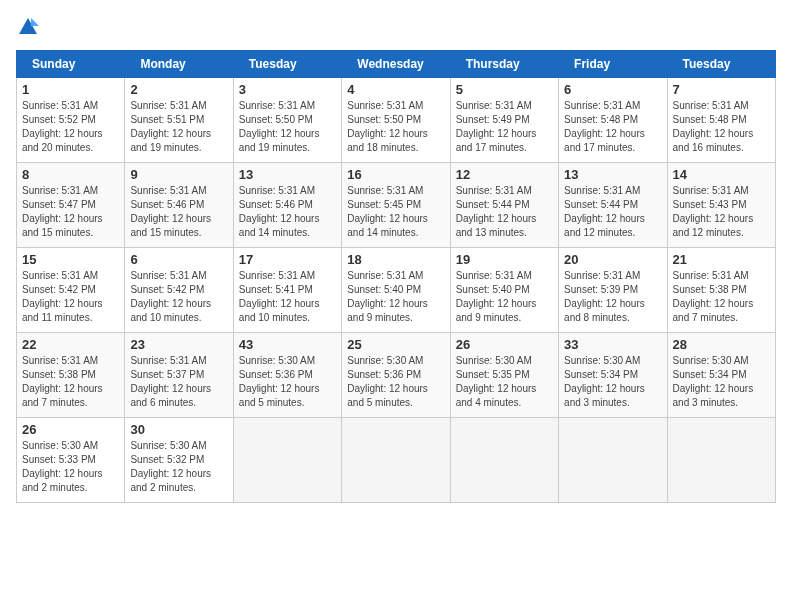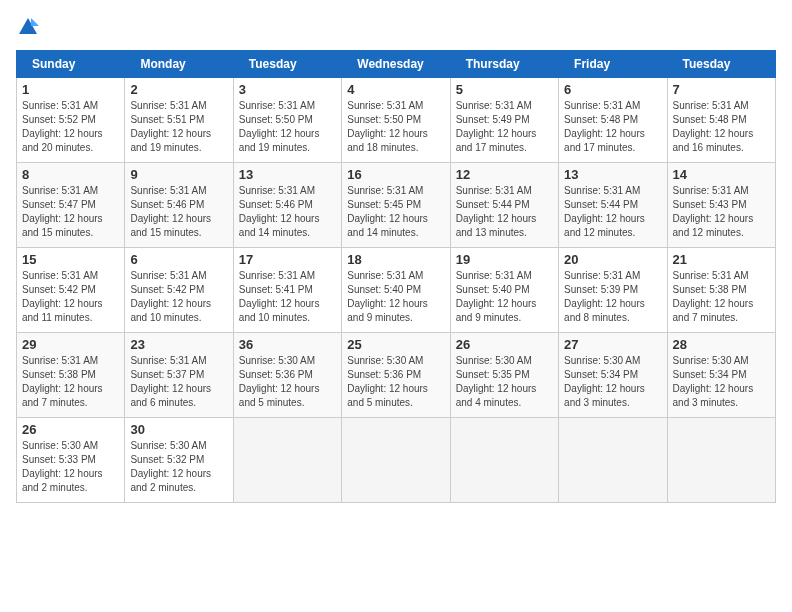--- a/index.html
+++ b/index.html
@@ -298,37 +298,37 @@
           <span class="day-number">21</span>
         <div class="day-info">
           Sunrise: 5:31 AM<br>
           Sunset: 5:38 PM<br>
           Daylight: 12 hours and 7 minutes.
         </div>
         </td>
       </tr>
       <tr class="week-row">
         <td>
-          <span class="day-number">29</span>
+          <span class="day-number">22</span>
         <div class="day-info">
           Sunrise: 5:31 AM<br>
           Sunset: 5:38 PM<br>
           Daylight: 12 hours and 7 minutes.
         </div>
         </td>
         <td>
           <span class="day-number">23</span>
         <div class="day-info">
           Sunrise: 5:31 AM<br>
           Sunset: 5:37 PM<br>
           Daylight: 12 hours and 6 minutes.
         </div>
         </td>
         <td>
-          <span class="day-number">36</span>
+          <span class="day-number">43</span>
         <div class="day-info">
           Sunrise: 5:30 AM<br>
           Sunset: 5:36 PM<br>
           Daylight: 12 hours and 5 minutes.
         </div>
         </td>
         <td>
           <span class="day-number">25</span>
         <div class="day-info">
           Sunrise: 5:30 AM<br>
@@ -338,21 +338,21 @@
         </td>
         <td>
           <span class="day-number">26</span>
         <div class="day-info">
           Sunrise: 5:30 AM<br>
           Sunset: 5:35 PM<br>
           Daylight: 12 hours and 4 minutes.
         </div>
         </td>
         <td>
-          <span class="day-number">27</span>
+          <span class="day-number">33</span>
         <div class="day-info">
           Sunrise: 5:30 AM<br>
           Sunset: 5:34 PM<br>
           Daylight: 12 hours and 3 minutes.
         </div>
         </td>
         <td>
           <span class="day-number">28</span>
         <div class="day-info">
           Sunrise: 5:30 AM<br>

